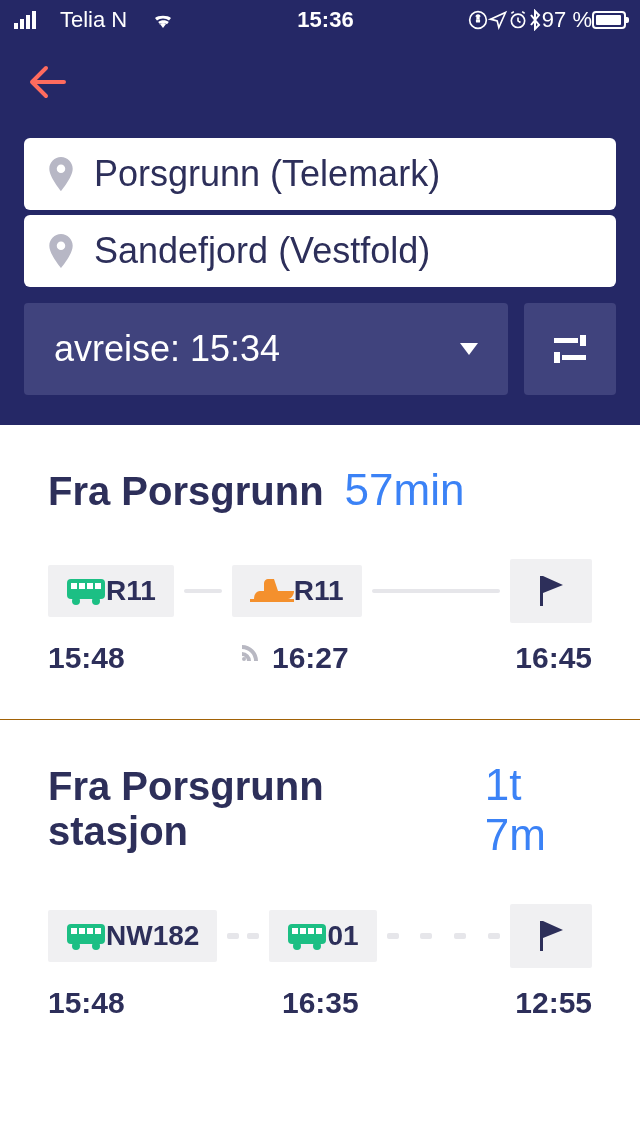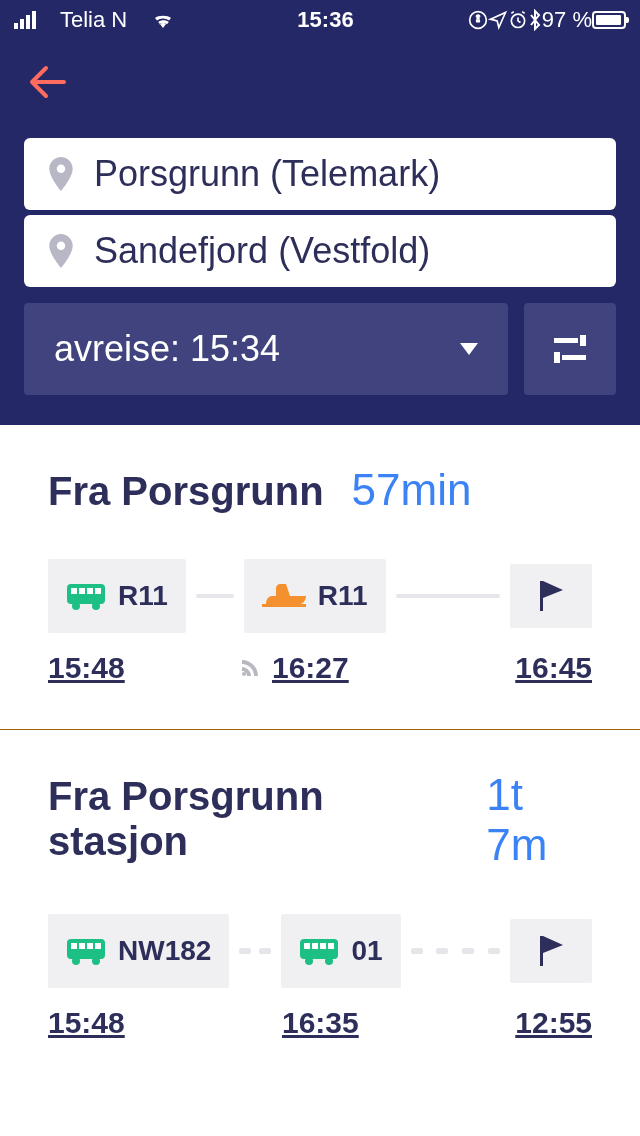--- a/index.html
+++ b/index.html
@@ -93,39 +93,38 @@
   .results { background: #fff; }
   .result-card {
     padding: 40px 48px 44px 48px;
     border-top: 1px solid #a16207;
   }
   .result-card:first-child { border-top: none; }
   
   .card-header {
     display: flex;
     align-items: baseline;
-    gap: 28px;
+    gap: 21px;
     margin-bottom: 44px;
   }
   .from-label { font-size: 40px; font-weight: 700; color: #2d2f5a; }
   .duration { font-size: 44px; font-weight: 500; color: #3b82f6; }
   
   .segments-row {
     display: flex;
     align-items: center;
     margin-bottom: 18px;
     position: relative;
   }
   .segment-chip {
     background: #f0f0f2;
-    height: 74px;
+    height: 52px;
     display: flex;
     align-items: center;
     padding: 8px 18px;
-    gap: 12px;
     border-radius: 2px;
   }
   .segment-chip .route { font-size: 28px; font-weight: 600; color: #2d2f5a; }
   .flag-chip {
     background: #f0f0f2;
     height: 64px;
     width: 82px;
     display: flex;
     align-items: center;
     justify-content: center;
@@ -154,21 +153,21 @@
   }
   .flex-grow { flex: 1; }
   
   .times-row {
     display: flex;
     align-items: center;
     font-size: 30px;
     font-weight: 600;
     color: #2d2f5a;
   }
-  .time-item { display: flex; align-items: center; gap: 10px; text-decoration: underline; }
+  .time-item { display: flex; align-items: flex-start; gap: 10px; }
   .rss-icon { color: #b8b8c2; }
 </style>
 </head>
 <body>
 
 <div class="status-bar">
   <div class="status-left">
     <div class="signal-bars">
         <span></span>
         <span></span>

